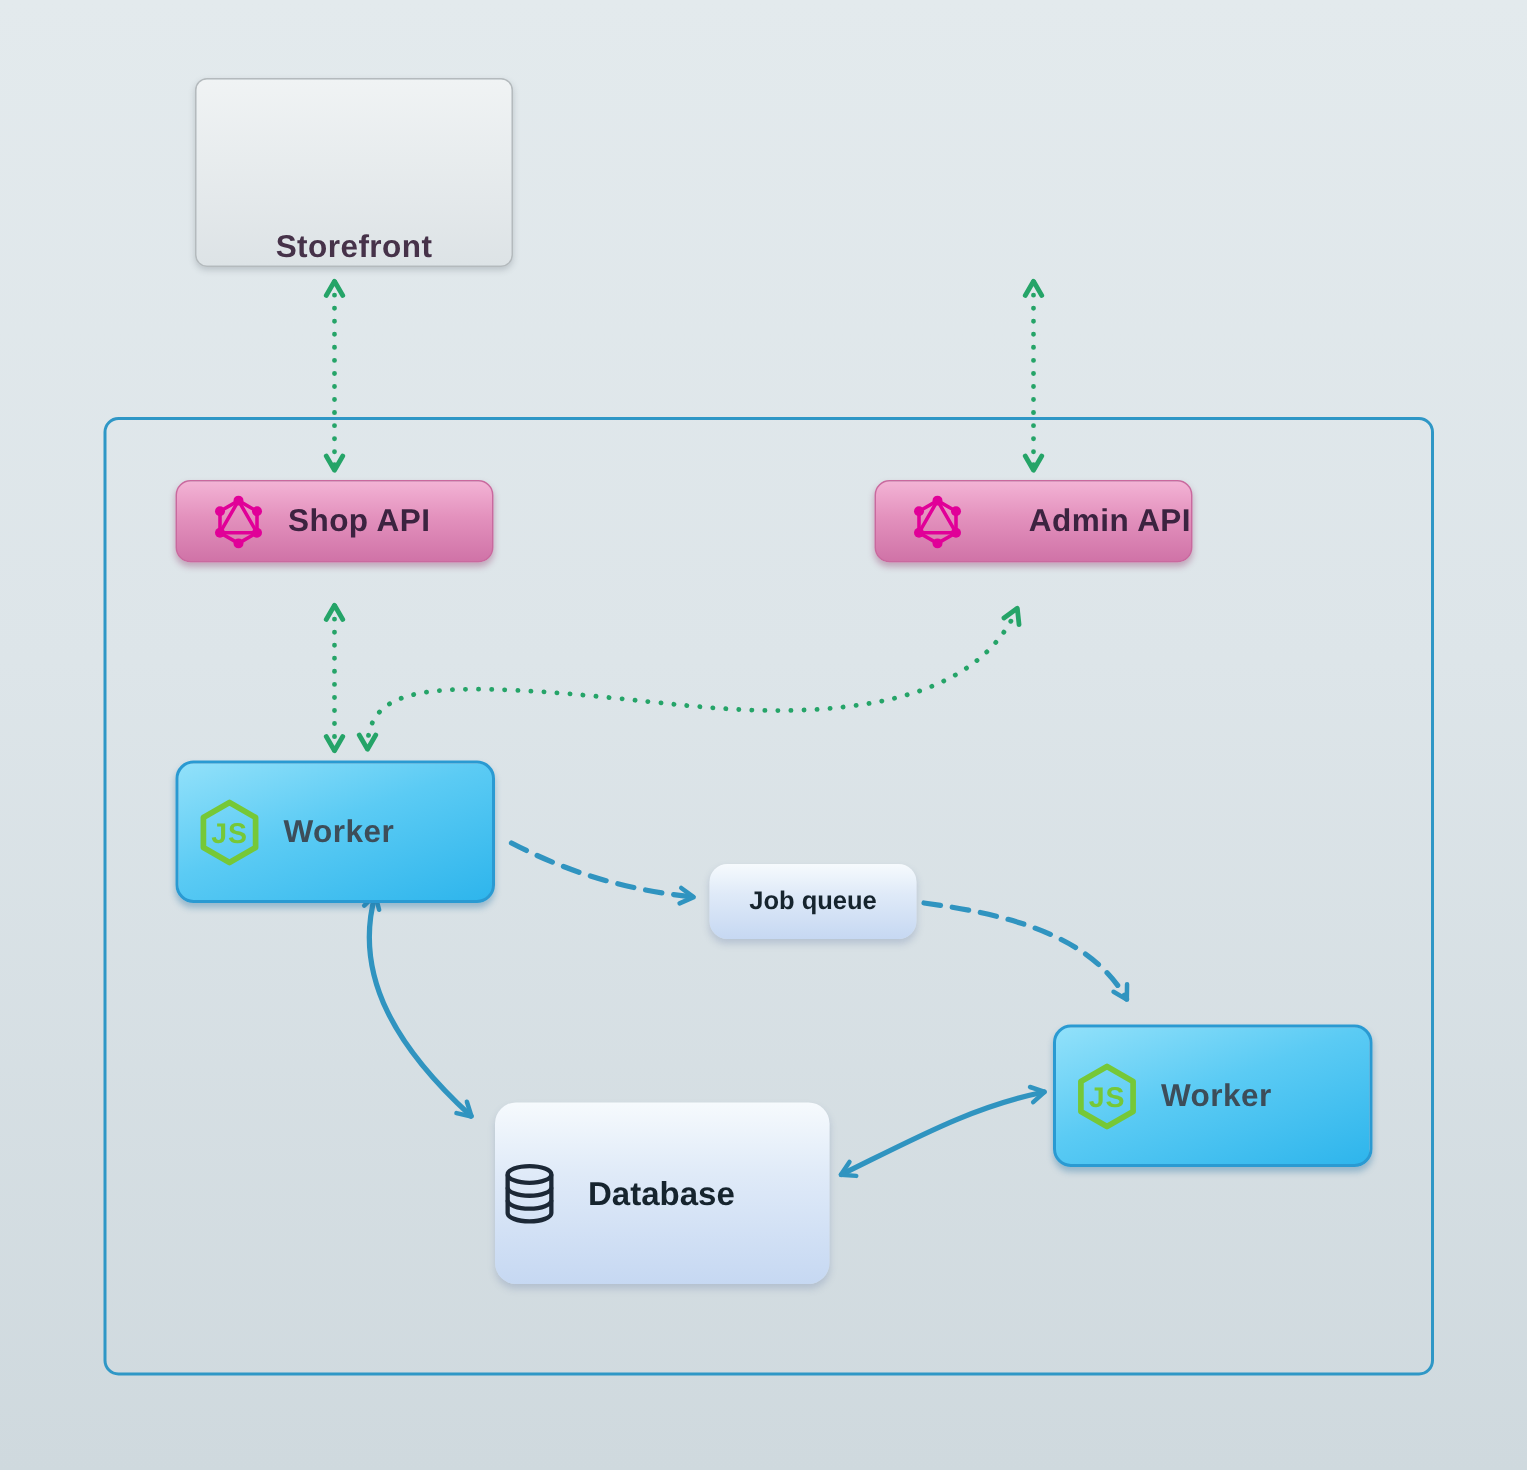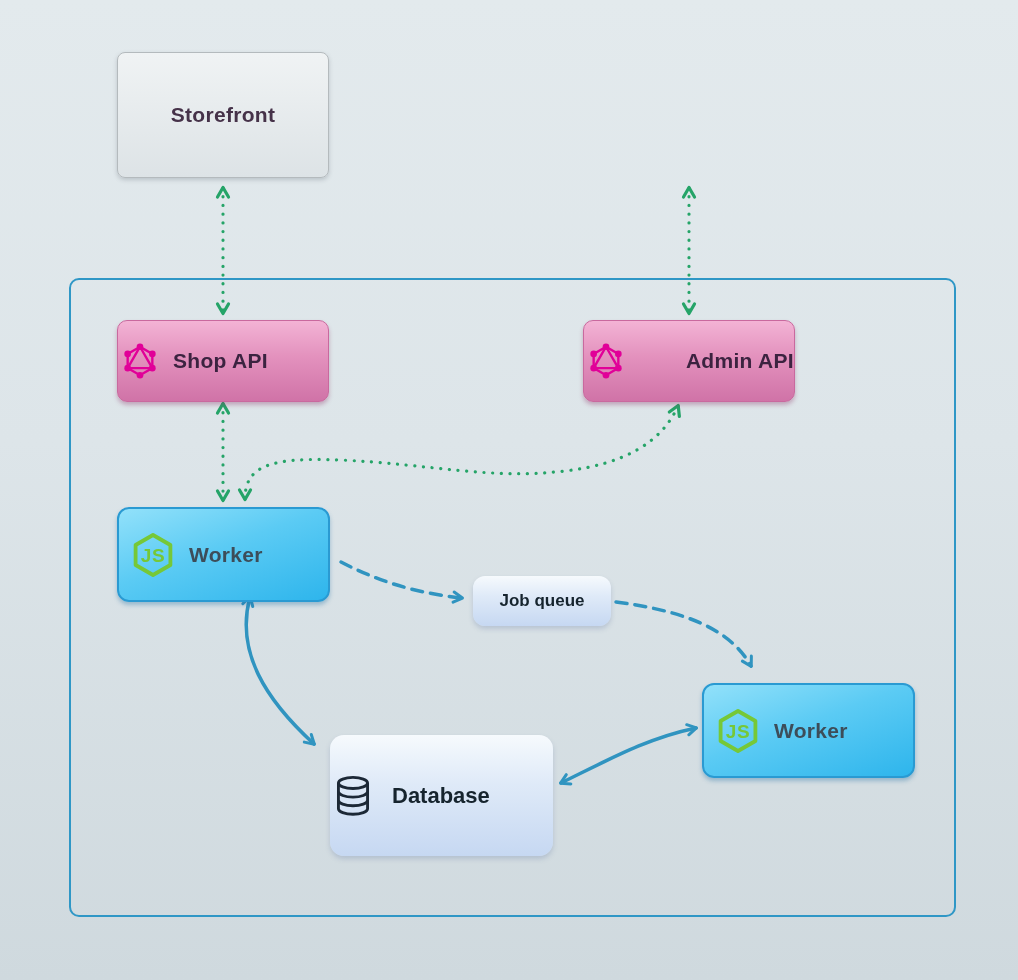--- a/index.html
+++ b/index.html
@@ -27,22 +27,22 @@
   .client-box{
     width:212px;height:126px;
     justify-content:center;
     background:linear-gradient(180deg,var(--client-box-top,#f0f3f4) 0%,var(--client-box-bottom,#dde3e6) 100%);
     border:1.5px solid #b4babd;
     border-radius:8px;
     box-shadow:0 2px 4px rgba(100,110,120,.30);
     color:#463249;font-size:21px;letter-spacing:.3px;
   }
   .api-box{
-    width:212px;height:82px;
-    padding-left:3px;gap:14px;
+    width:212px;height:55px;
+    padding-left:22px;gap:14px;
     background:linear-gradient(180deg,var(--api-box-top,#f3b3d5) 0%,#e391bd 45%,var(--api-box-bottom,#d073a7) 100%);
     border:1px solid #c9699e;
     border-radius:10px;
     box-shadow:0 3px 4px rgba(140,50,100,.35);
     color:#3c2340;font-size:21px;letter-spacing:.3px;
   }
   .service-box{
     width:213px;height:95px;
     padding-left:10px;gap:12px;
     background:linear-gradient(160deg,var(--service-box-top,#92e1fa) 0%,#5bcbf4 45%,var(--service-box-bottom,#2eb5ec) 100%);
@@ -52,21 +52,21 @@
     color:#3d4d59;font-size:21px;letter-spacing:.3px;
   }
   .infra-box{
     background:linear-gradient(180deg,var(--infra-box-top,#f6fafd) 0%,#dfeaf8 40%,var(--infra-box-bottom,#c6d8f2) 100%);
     border-radius:12px;
     box-shadow:0 3px 5px rgba(110,130,170,.30);
     color:#16242e;
   }
   .jobqueue{left:473px;top:576px;width:138px;height:50px;justify-content:center;font-size:17px;}
   .database{left:330px;top:735px;width:223px;height:121px;gap:16px;font-size:22px;border-radius:14px;}
-  .storefront{left:117px;top:52px;}
+  .storefront{left:130px;top:52px;align-items:flex-end;}
   .adminui{left:583px;top:52px;}
   .shopapi{left:117px;top:320px;}
   .adminapi{left:583px;top:320px;justify-content:space-between;}
   .server{left:117px;top:507px;}
   .worker{left:702px;top:683px;}
   .icon{display:flex;align-items:center;justify-content:center;flex:0 0 auto;}
   svg.edges{position:absolute;left:0;top:0;pointer-events:none;}
 </style>
 </head>
 <body>

